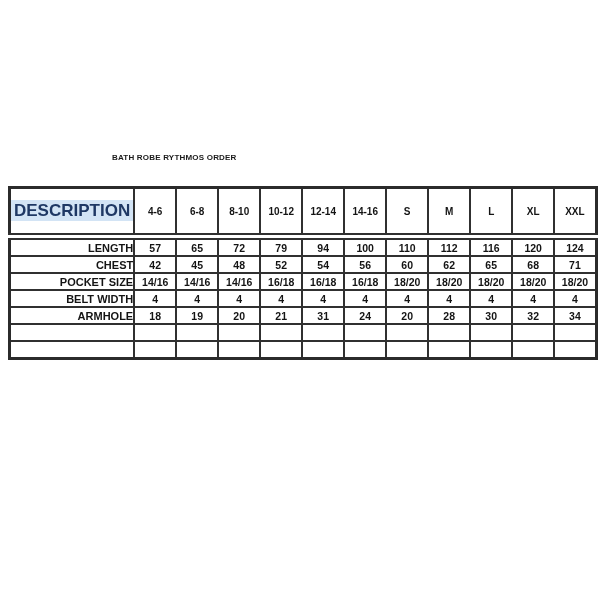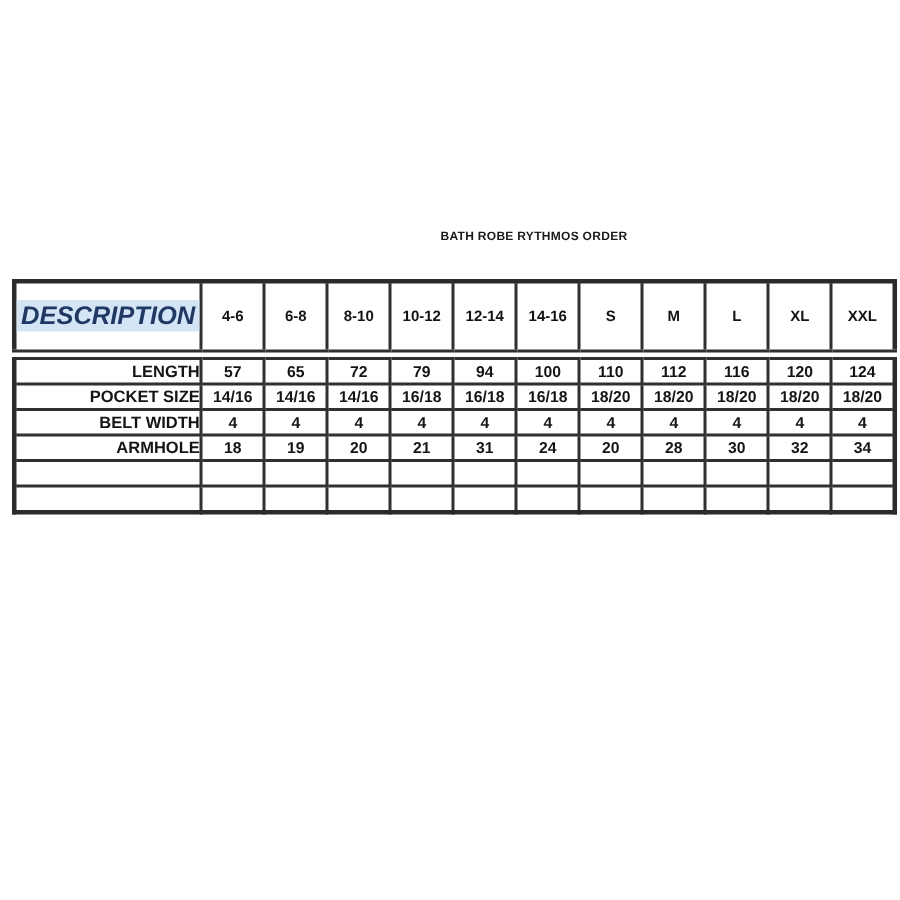--- a/index.html
+++ b/index.html
@@ -17,21 +17,20 @@
     inset: 0;
     background: #ffffff;
   }
   .doc-title {
     position: absolute;
     top: 153px;
     left: 0;
     width: 600px;
     box-sizing: border-box;
     padding-left: 112px;          
-    text-align: center;
     font-size: 8px;
     font-weight: bold;
     color: #1a1a1a;
     letter-spacing: 0.2px;
   }
   table.size-table {
     position: absolute;
     left: 8px;
     top: 186px;
     border-collapse: collapse;
@@ -55,21 +54,20 @@
     font-size: 10px;
     border-bottom: 7px double #303030;   
   }
   thead th.desc-th {
     font-size: 17px;
   }
   .desc-highlight {
     background: #d3e4f5;
     color: #1f3864;
     padding: 1px 3px;
-    font-style: italic;
   }
   tbody td {
     height: 15px;
     font-size: 10.5px;
   }
   tbody td.label {
     font-size: 11px;
     text-align: right;
   }
 </style>
@@ -124,20 +122,34 @@
           <td>79</td>
           <td>94</td>
           <td>100</td>
           <td>110</td>
           <td>112</td>
           <td>116</td>
           <td>120</td>
           <td>124</td>
         </tr>
         <tr>
+          <td class="label">CHEST</td>
+          <td>42</td>
+          <td>45</td>
+          <td>48</td>
+          <td>52</td>
+          <td>54</td>
+          <td>56</td>
+          <td>60</td>
+          <td>62</td>
+          <td>65</td>
+          <td>68</td>
+          <td>71</td>
+        </tr>
+        <tr>
           <td class="label">POCKET SIZE</td>
           <td>14/16</td>
           <td>14/16</td>
           <td>14/16</td>
           <td>16/18</td>
           <td>16/18</td>
           <td>16/18</td>
           <td>18/20</td>
           <td>18/20</td>
           <td>18/20</td>

